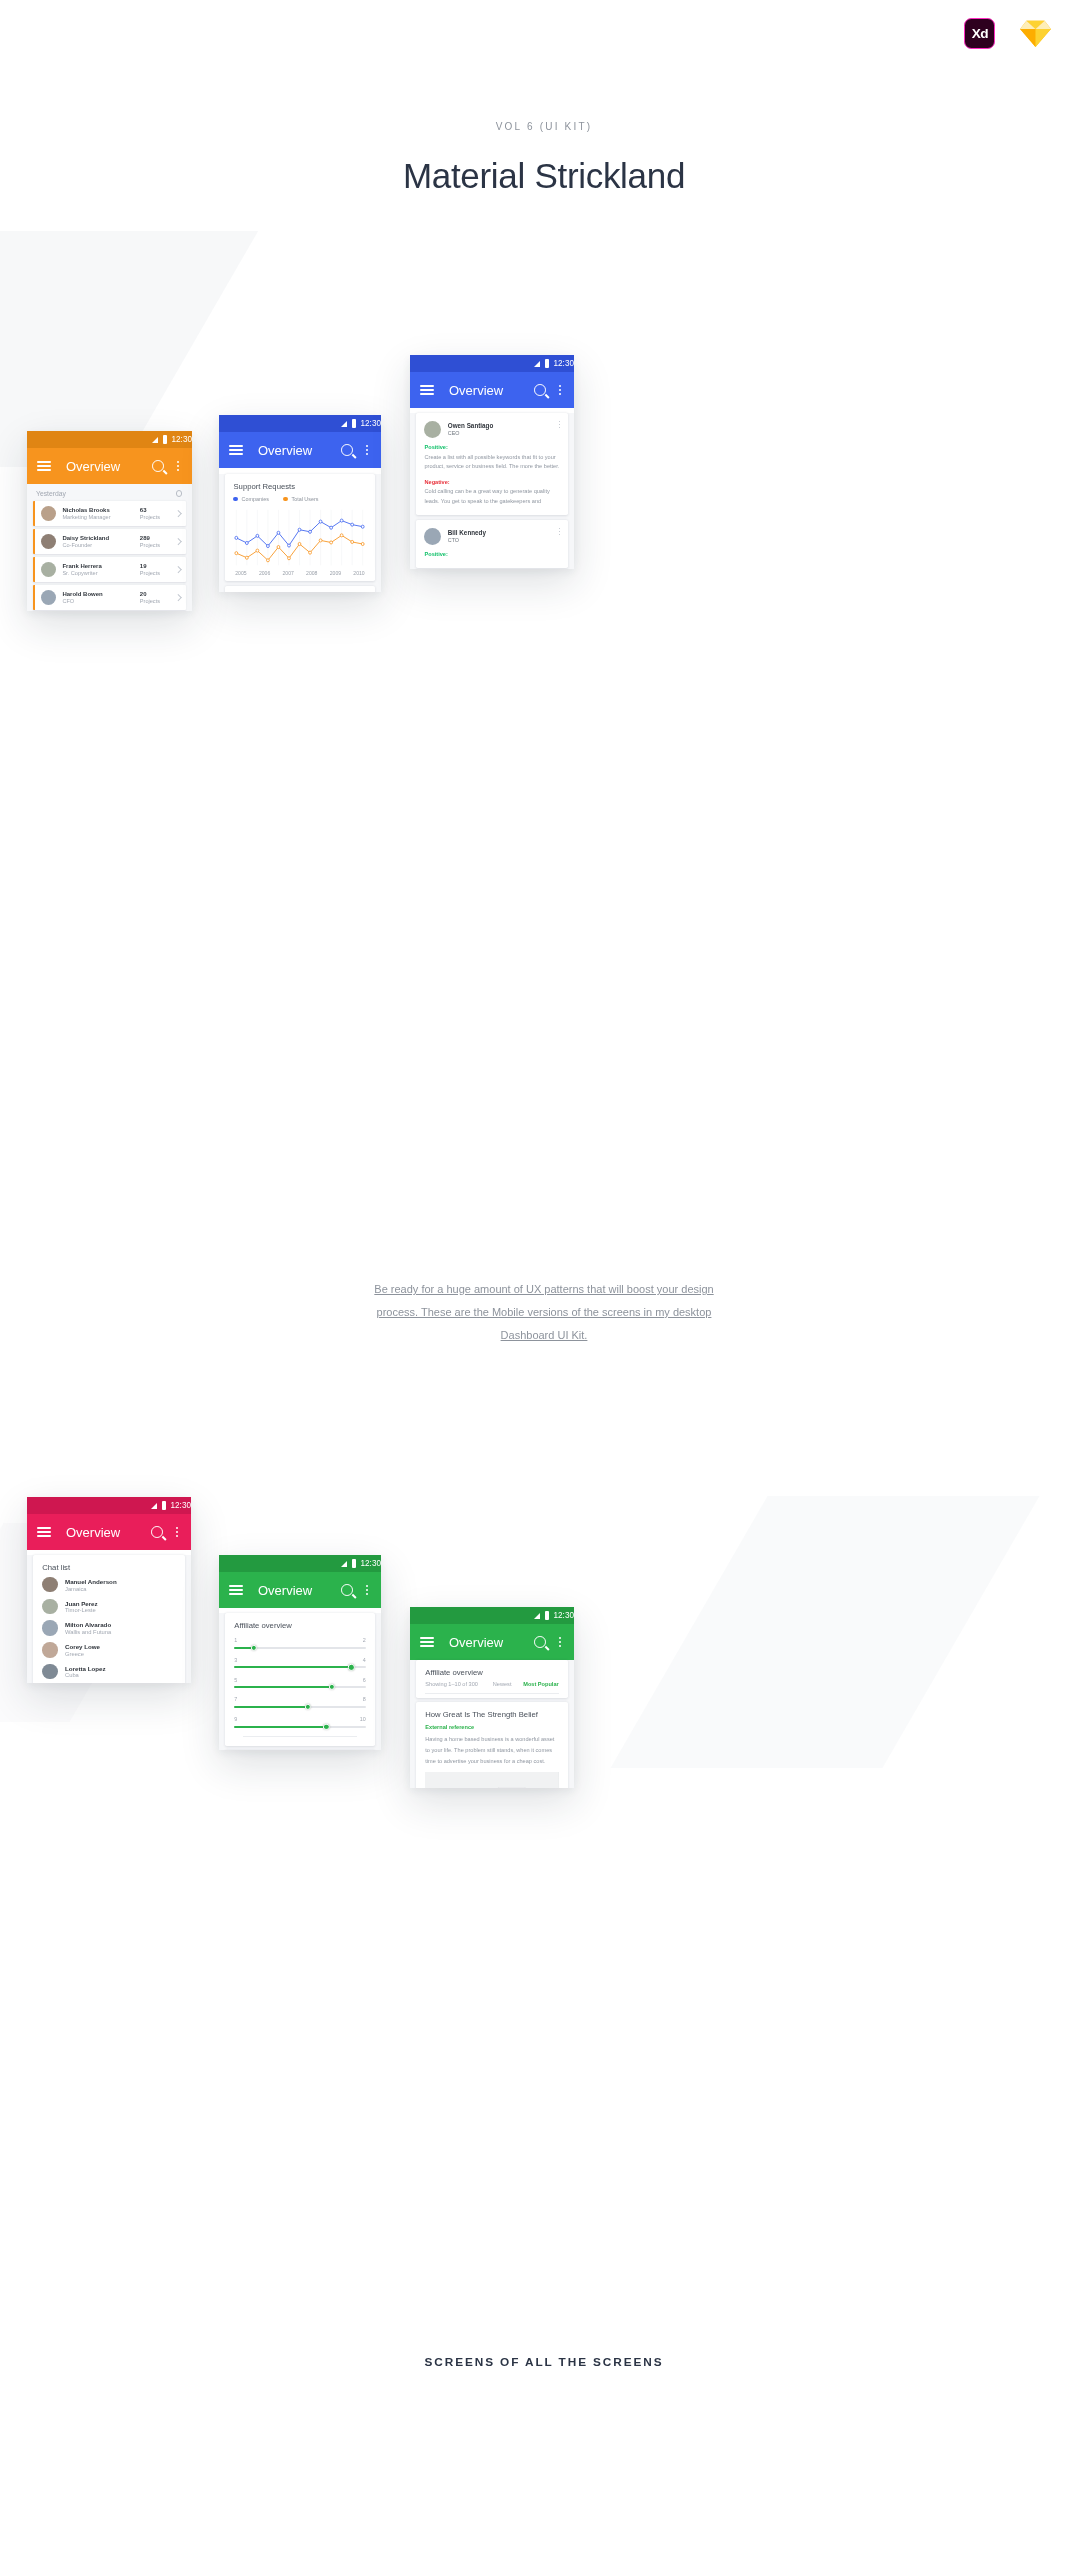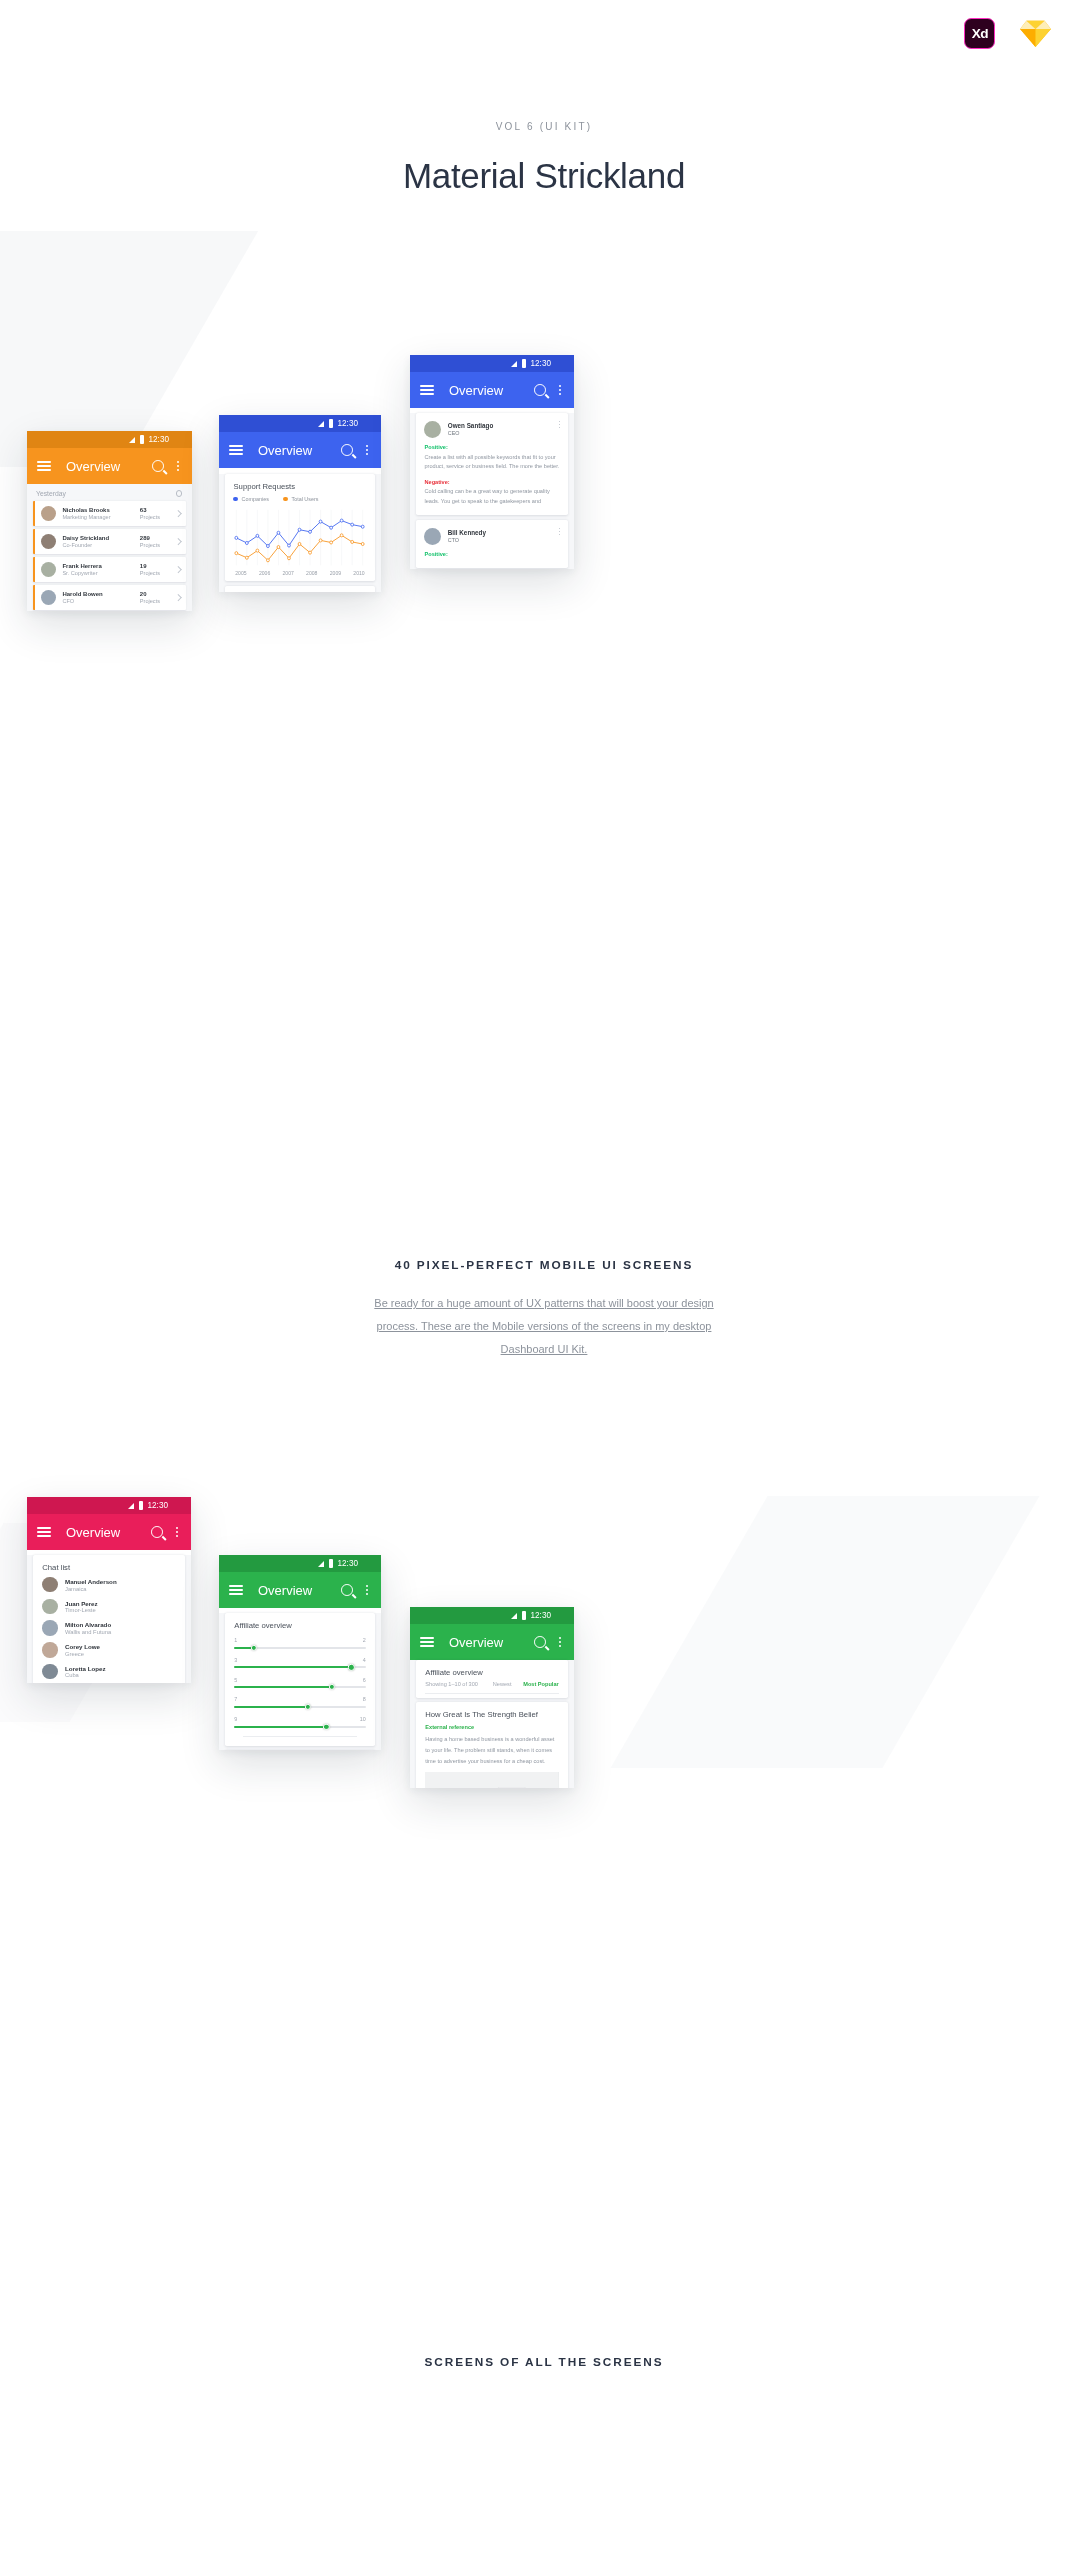--- a/index.html
+++ b/index.html
@@ -22,21 +22,21 @@
   .sketch-icon { width: 33px; height: 29px; position: relative; }
   .kicker { position: absolute; top: 121px; left: 0; width: 100%; text-align: center;
             font-size: 10px; letter-spacing: 2.2px; color: #8d939c; font-weight: 500; }
   .page-title { position: absolute; top: 156px; left: 0; width: 100%; text-align: center;
                 font-size: 35px; color: #2b3445; font-weight: 400; letter-spacing: -0.3px; }
 
   
   .phone { position: absolute; background: #ffffff; overflow: hidden;
            box-shadow: 0 14.5px 38px rgba(30,40,60,.14), 0 2.7px 9px rgba(30,40,60,.07); }
   .statusbar { height: 17px; display: flex; align-items: center; justify-content: flex-end;
-               padding-right: 23px; gap: 4.5px; color: #ffffff; font-size: 8.2px; font-weight: 500; }
+               padding-right: 0; gap: 4.5px; color: #ffffff; font-size: 8.2px; font-weight: 500; }
   .sb-tri { width: 0; height: 0; border-left: 6.3px solid transparent; border-bottom: 6.3px solid #ffffff; }
   .sb-bat { width: 4.5px; height: 8.2px; background: #ffffff; border-radius: 0.9px; }
   .appbar { height: 36px; display: flex; align-items: center; padding: 0 10px; color: #ffffff; }
   .hamb { width: 13.6px; display: flex; flex-direction: column; gap: 2.7px; }
   .hamb i { display: block; height: 1.5px; background: #ffffff; border-radius: 0.9px; }
   .appbar-title { font-size: 13px; margin-left: 15.4px; flex: 1; font-weight: 400; }
   .ab-search { width: 11.8px; height: 11.8px; border: 1.5px solid #fff; border-radius: 50%; position: relative; margin-right: 12.7px; }
   .ab-search:after { content: ""; position: absolute; width: 1.5px; height: 4.5px; background: #fff;
                      right: -1.8px; bottom: -3.6px; transform: rotate(-45deg); }
   .ab-dots { display: flex; flex-direction: column; gap: 1.8px; margin-right: 2.7px; }
@@ -375,21 +375,20 @@
             </div>
           </div>
           <div class="pn-lab pos">Positive:</div>
         </div>
       </div>
 
   </div>
 </div>
 
 <div class="sec s1">
-  <div class="sec-h">40 PIXEL-PERFECT MOBILE UI SCREENS</div>
   <div class="sec-p" style="max-width:381px;margin-left:auto;margin-right:auto;">Be ready for a huge amount of UX patterns that will boost your design process. These are the Mobile versions of the screens in my desktop Dashboard UI Kit.</div>
 </div>
 
 <div class="phone p4">
   <div class="statusbar" style="background:#cf1750">
     <div class="sb-tri"></div>
     <div class="sb-bat"></div>
     <span>12:30</span>
   </div>
   <div class="appbar" style="background:#e91e5a">

